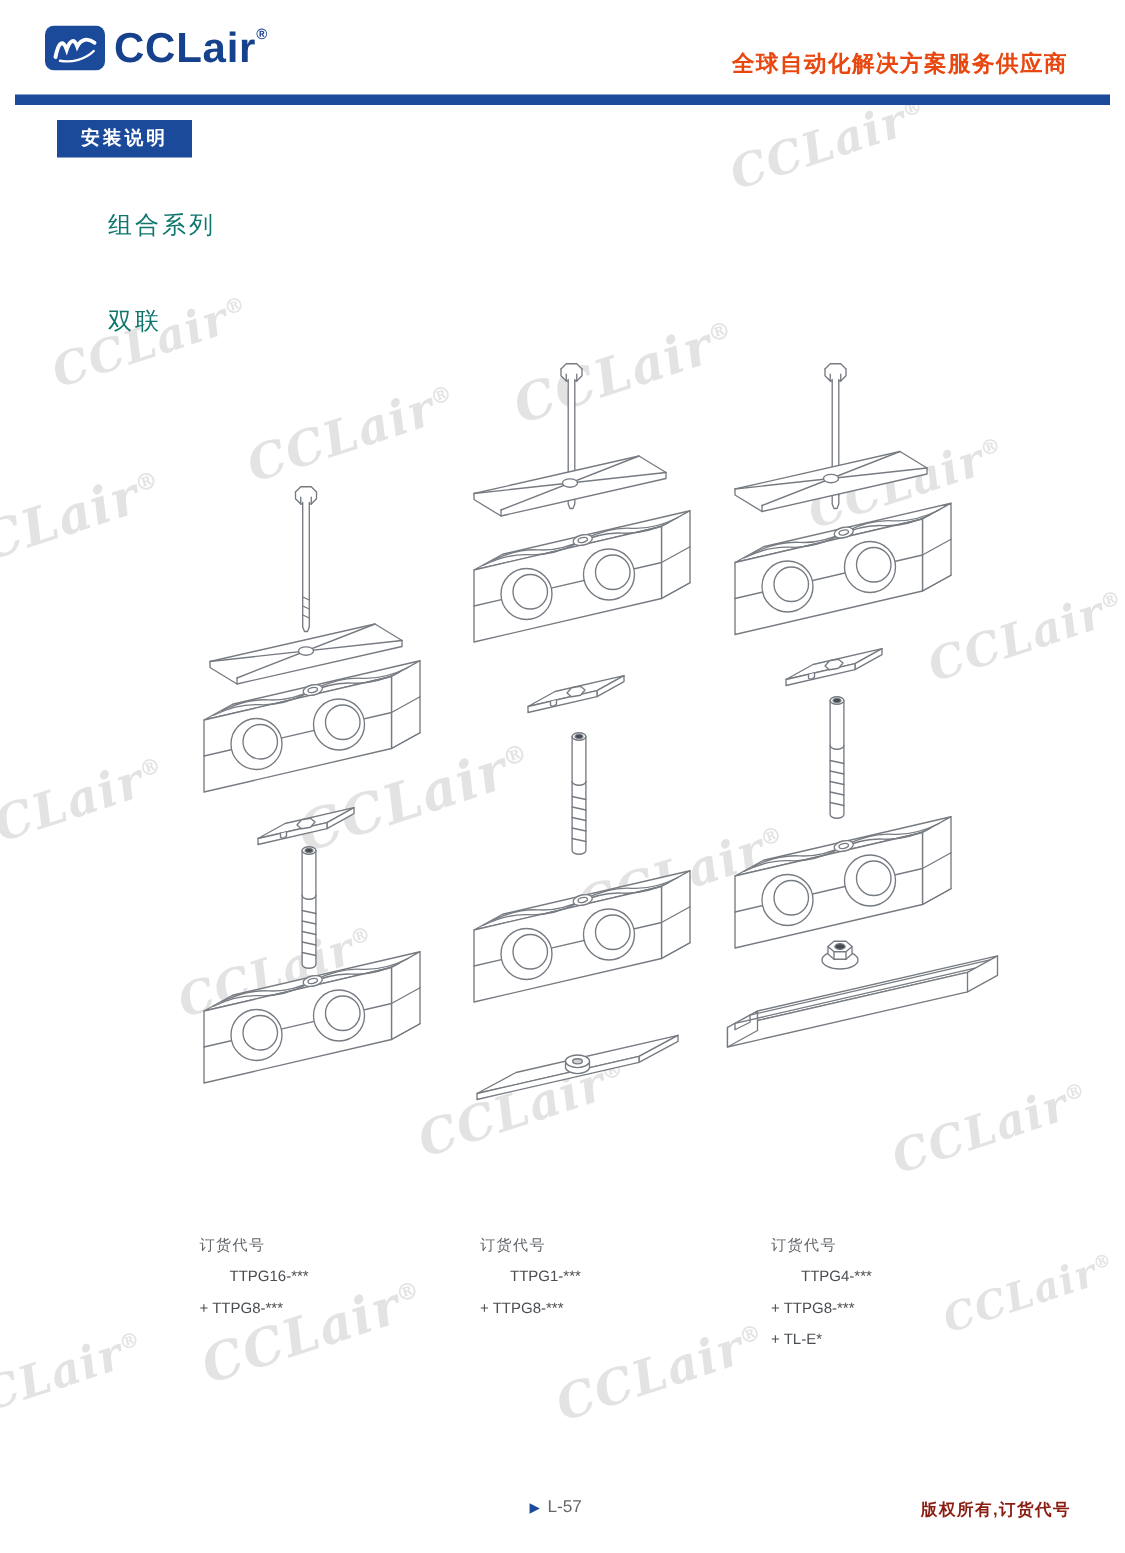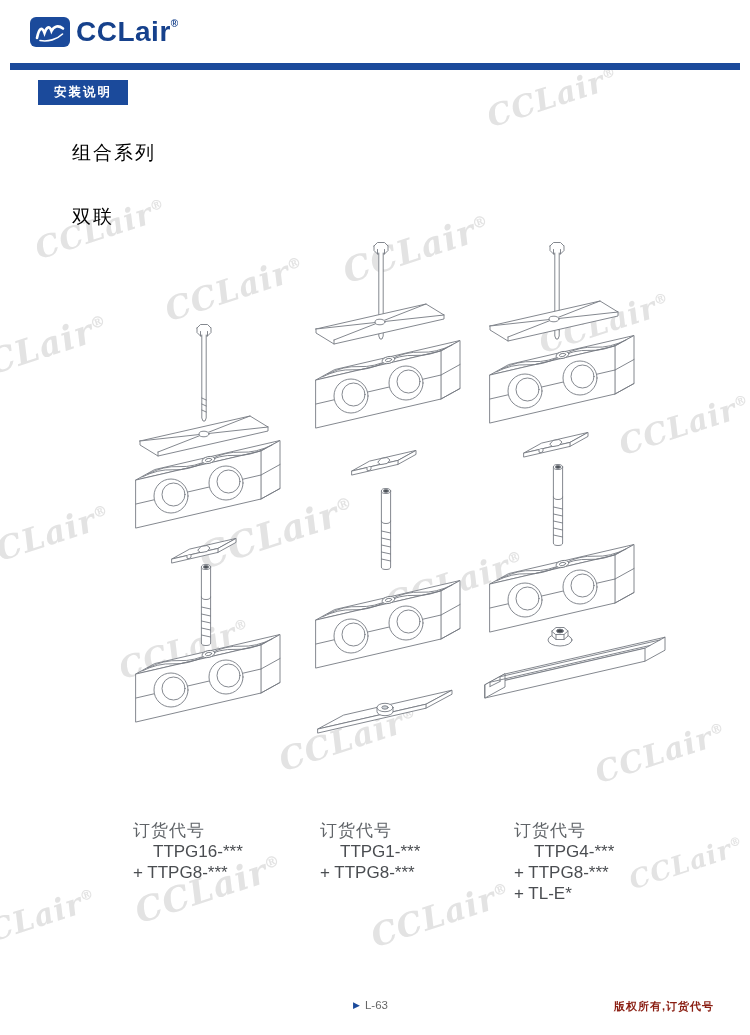--- a/index.html
+++ b/index.html
@@ -18,29 +18,29 @@
   .brand { position:absolute; left:30px; top:17px; display:flex; align-items:flex-start; }
   .brand-icon { display:inline-block; margin-right:6px; }
   .brand-text { font-size:28px; font-weight:bold; color:#16418c; letter-spacing:0.5px; line-height:30px; }
   .brand-reg { font-size:10px; color:#16418c; font-weight:bold; margin-top:1px; }
   .tagline { position:absolute; right:38px; top:33px; font-size:15px; font-weight:bold; color:#e8470f; letter-spacing:1px; }
   .header-rule { position:absolute; z-index:3; top:63px; left:10px; right:10px; height:7px; background:#1b4a9b; }
 
   .section-badge { position:absolute; z-index:3; left:38px; top:80px; background:#1b4a9b; color:#fff;
                    font-size:12.5px; font-weight:bold; padding:4px 16px; letter-spacing:2px;text-align:center; }
 
-  .series-title, .series-subtitle { position:absolute; z-index:3; left:72px; font-size:19px; color:#000000; letter-spacing:2px; }
+  .series-title, .series-subtitle { position:absolute; z-index:3; left:72px; font-size:16px; color:#0f766e; letter-spacing:2px; }
   .series-title { top:140px; }
   .series-subtitle { top:164px;margin-top:40px; }
 
   
   .drawings { position:absolute; z-index:2; left:60px; top:225px; }
 
   
-  .order { position:absolute; z-index:3; top:820px; font-size:17px; color:#55585c; line-height:21px; }
+  .order { position:absolute; z-index:3; top:820px; font-size:10px; color:#55585c; line-height:21px; }
   .order .order-label { letter-spacing:1px; color:#606468; }
   .order .order-code { color:#4a4d51; }
   .order .indent { padding-left:20px; }
 
   
   .page-no { position:absolute; z-index:3; left:353px; top:999px; font-size:11.5px; color:#666;
              display:flex; align-items:center; gap:5px; }
   .page-no .tri { color:#1b4a9b; font-size:9px; line-height:11px; }
   .copyright { position:absolute; z-index:3; right:36px; top:999px; font-size:11px; font-weight:bold; color:#8a1e12; letter-spacing:1px; }
 </style>
@@ -72,20 +72,21 @@
       <span class="brand-icon">
         <svg width="40" height="30" viewBox="0 0 40 30">
           <rect x="0" y="0" width="40" height="30" rx="6" fill="#1b4a9b"></rect>
           <path d="M7 21 C9 11 12 9 14.5 16 C16.5 10 19.5 8 21.5 14 C24 9 28.5 8 33 11.5" stroke="#fff" stroke-width="2.6" fill="none" stroke-linecap="round"></path>
           <path d="M10 23.5 C18 25 27 22.5 32.5 17" stroke="#fff" stroke-width="1.6" fill="none" stroke-linecap="round"></path>
         </svg>
       </span>
       <span class="brand-text">CCLair</span>
       <sup class="brand-reg">®</sup>
     </div>
+    <div class="tagline">全球自动化解决方案服务供应商</div>
   </header>
   <div class="header-rule"></div>
 
   <div class="section-badge">安装说明</div>
 
   <div class="series-title">组合系列</div>
   <div class="series-subtitle">双联</div>
 
   <svg class="drawings" width="640" height="540" viewBox="0 0 640 540" stroke="#767b82" stroke-width="0.9" fill="none" stroke-linejoin="round" stroke-linecap="round">
     <defs>
@@ -199,17 +200,17 @@
   </div>
   <div class="order" style="left:514px">
     <div class="order-label">订货代号</div>
     <div class="order-code indent">TTPG4-***</div>
     <div class="order-code">+ TTPG8-***</div>
     <div class="order-code">+ TL-E*</div>
   </div>
 
   <div class="page-no">
     <span class="tri">▶</span>
-    <span>L-63</span>
+    <span>L-57</span>
   </div>
   <div class="copyright">版权所有,订货代号</div>
 
 </div>
 
 </body></html>

